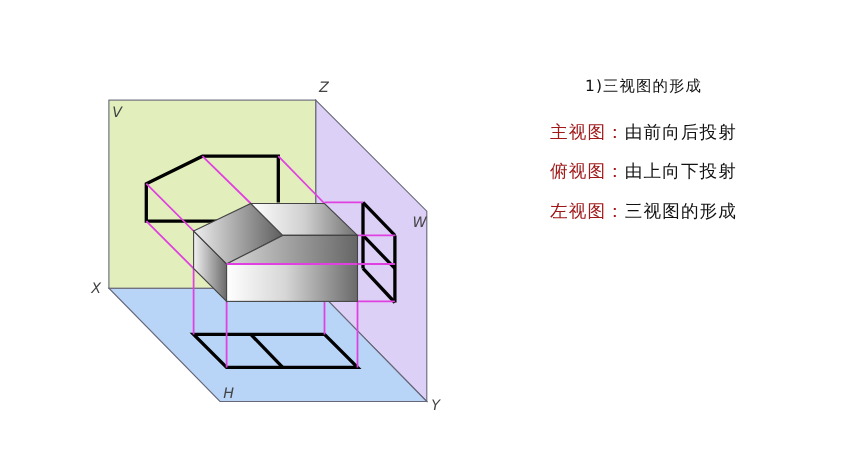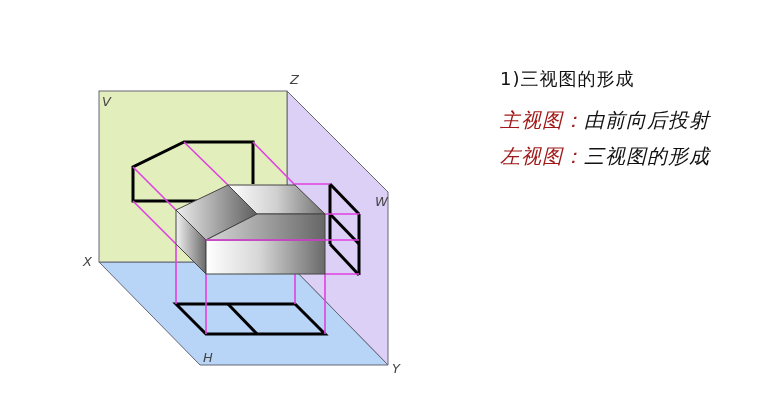--- a/index.html
+++ b/index.html
@@ -1,21 +1,21 @@
 <!DOCTYPE html>
 <html><head>
   <meta charset="utf-8">
   <style>
     html, body { margin: 0; padding: 0; background: #ffffff; }
     body { width: 772px; height: 413px; position: relative; overflow: hidden; font-family: "DejaVu Sans", sans-serif; }
     #diagram { position: absolute; left: 0; top: 0; }
     .axis-label { font-family: "DejaVu Sans", sans-serif; font-style: italic; font-size: 13px; fill: #444444; }
     #legend { position: absolute; left: 500px; top: 66px; }
-    .legend-title { font-size: 18px; color: #111111; letter-spacing: 1px; margin-bottom: 16px; height: 26px; line-height: 26px; }
-    .legend-row { font-size: 20px; height: 24px; line-height: 24px; margin-bottom: 12px; white-space: nowrap; letter-spacing: 1px; font-style: italic; }
+    .legend-title { font-size: 14px; color: #111111; letter-spacing: 1px; margin-bottom: 16px; height: 26px; line-height: 26px; text-align: center; }
+    .legend-row { font-size: 16px; height: 24px; line-height: 24px; margin-bottom: 12px; white-space: nowrap; letter-spacing: 1px; }
     .legend-key { color: #a01818; }
     .legend-colon { color: #a01818; }
     .legend-desc { color: #111111; }
   </style>
 </head>
 <body>
 
 <svg id="diagram" width="772" height="413" viewBox="0 0 772 413" xmlns="http://www.w3.org/2000/svg">
   <defs>
     <linearGradient id="gFront" x1="0" y1="0" x2="1" y2="0">
@@ -103,15 +103,18 @@
   <text class="axis-label" x="203" y="362">H</text>
   <text class="axis-label" x="392" y="373">Y</text>
 </svg>
 
 <div id="legend">
   <div class="legend-title">1)三视图的形成</div>
   <div class="legend-row">
     <span class="legend-key">主视图</span><span class="legend-colon">：</span><span class="legend-desc">由前向后投射</span>
   </div>
   <div class="legend-row">
+    <span class="legend-key">俯视图</span><span class="legend-colon">：</span><span class="legend-desc">由上向下投射</span>
+  </div>
+  <div class="legend-row">
     <span class="legend-key">左视图</span><span class="legend-colon">：</span><span class="legend-desc">三视图的形成</span>
   </div>
 </div>
 
 </body></html>

